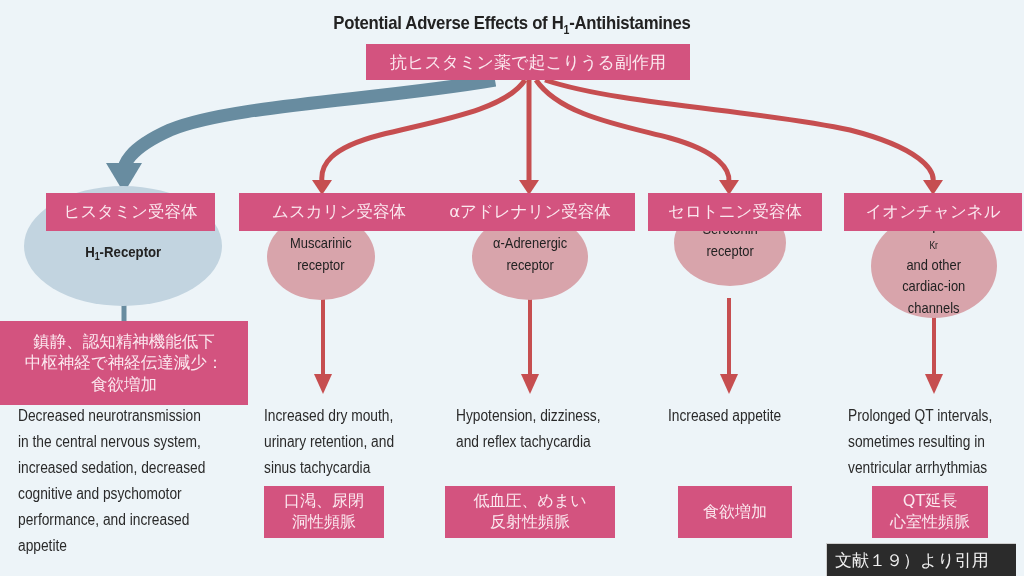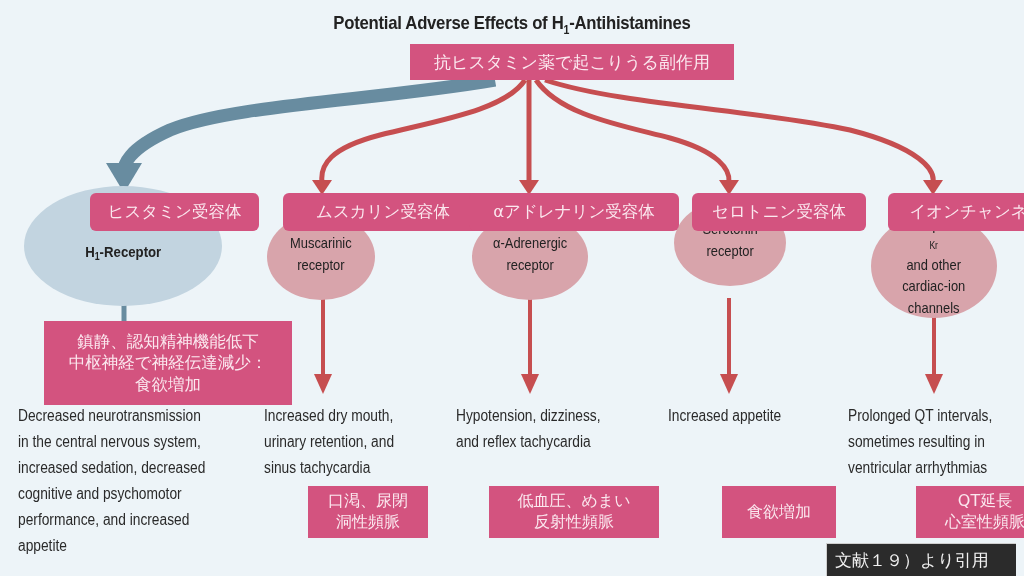--- a/index.html
+++ b/index.html
@@ -13,24 +13,24 @@
   .title {
     left: 0; width: 1024px; top: 12px; text-align: center;
     font-size: 19px; font-weight: bold; color: #222; letter-spacing: -0.3px;
     transform: scaleX(0.88);
   }
   .title sub { font-size: 12px; }
   .pink {
     background: #d3537f; color: #fbe8ef;
     display: flex; align-items: center; justify-content: center; text-align: center;
     font-family: "DejaVu Sans", sans-serif; font-size: 16px; line-height: 1.3;
-    box-sizing: border-box; z-index: 3; margin-left: 44px;
+    box-sizing: border-box; z-index: 3;
   }
   .subtitle-jp { left: 366px; top: 44px; width: 324px; height: 36px; font-size: 17px; }
-  .lbl { top: 193px; height: 38px; font-size: 16.5px; border-radius: 6px; }
+  .lbl { top: 193px; height: 38px; font-size: 16.5px; }
   .ellipse {
     border-radius: 50%; display: flex; align-items: center; justify-content: center;
     text-align: center; color: #222; font-size: 15px; line-height: 1.45;
     z-index: 2; transform-origin: center;
   }
   .ell-h1 { background: #c2d4e0; left: 24px; top: 186px; width: 198px; height: 120px; font-weight: bold; font-size: 15px; }
   .ell-red { background: #d8a4ab; }
   .e-mus { left: 267px; top: 214px; width: 108px; height: 86px; }
   .e-alp { left: 472px; top: 214px; width: 116px; height: 86px; }
   .e-ser { left: 674px; top: 200px; width: 112px; height: 86px; }
@@ -42,21 +42,21 @@
   }
   .d-h1 { left: 18px; top: 403px; width: 260px; }
   .d-mus { left: 264px; top: 403px; width: 215px; }
   .d-alp { left: 456px; top: 403px; width: 215px; }
   .d-ser { left: 668px; top: 403px; width: 170px; }
   .d-ion { left: 848px; top: 403px; width: 210px; }
   .jp-h1 { left: 0; top: 321px; width: 248px; height: 84px; font-size: 16.5px; }
   .jp-mus { left: 264px; top: 486px; width: 120px; height: 52px; }
   .jp-alp { left: 445px; top: 486px; width: 170px; height: 52px; align-items: center; }
   .jp-ser { left: 678px; top: 486px; width: 114px; height: 52px; }
-  .jp-ion { left: 872px; top: 486px; width: 138px; height: 52px; }
+  .jp-ion { left: 872px; top: 486px; width: 116px; height: 52px; }
   .cite {
     left: 826px; top: 543px; width: 190px; height: 33px;
     background: #2b2b2b; color: #f2f2f2; border-top: 1px solid #cfcfcf; border-left: 1px solid #cfcfcf;
     font-family: "DejaVu Sans", sans-serif; font-size: 17px;
     display: flex; align-items: center; padding-left: 8px; box-sizing: border-box; z-index: 4;
   }
   .sub { font-size: 10px; vertical-align: -3px; }
 </style>
 </head>
 <body>

